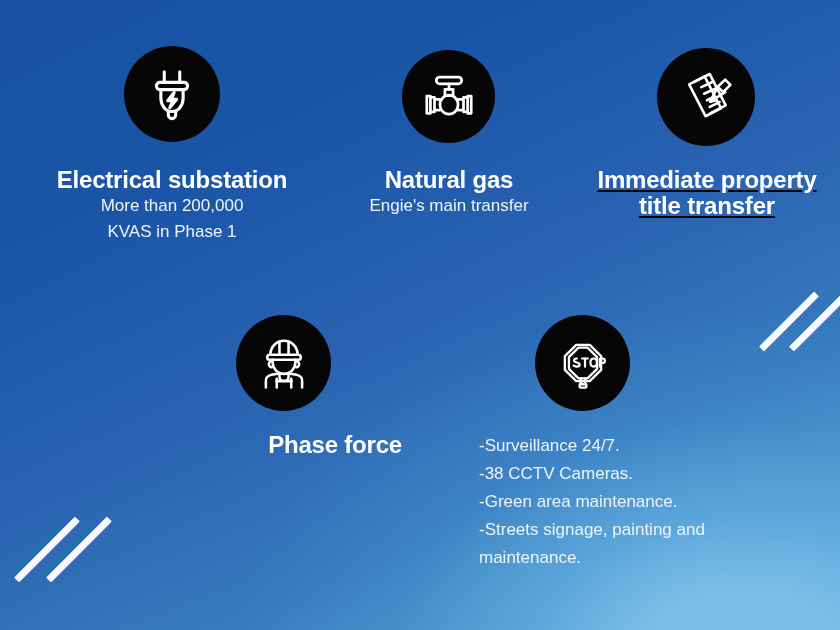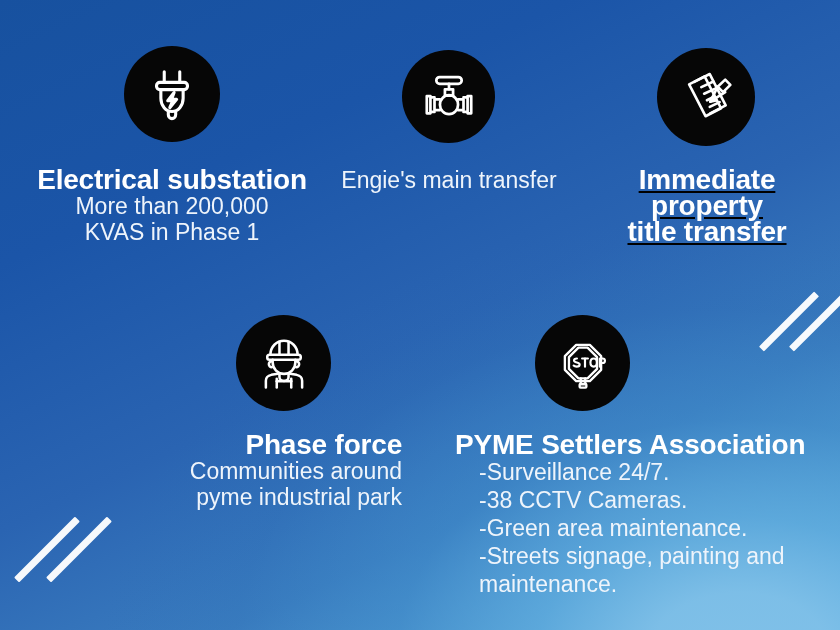--- a/index.html
+++ b/index.html
@@ -56,30 +56,30 @@
   .icon-circle svg {
     display: block;
   }
 
   .f-text {
     position: absolute;
   }
   .f-title {
     color: #ffffff;
     font-weight: bold;
-    font-size: 28px;
+    font-size: 24px;
     line-height: 26px;
     letter-spacing: -0.2px;
     margin: 0;
     white-space: pre-line;
   }
   .f-body {
     color: #eef4fb;
     font-weight: normal;
-    font-size: 23px;
+    font-size: 17px;
     line-height: 26px;
     margin: 0;
     white-space: pre-line;
   }
   .center { text-align: center; }
   .right  { text-align: right; }
   .left   { text-align: left; }
 
   
   #feat-substation .icon-circle { left: 124px; top: 46px;  width: 96px; height: 96px; }
@@ -140,20 +140,21 @@
         <ellipse cx="32" cy="40.5" rx="10" ry="10.5"></ellipse>
         <path d="M22 34.5 h-6 v12 h6"></path>
         <path d="M42 34.5 h6 v12 h-6"></path>
         <path d="M16 32.5 h-4.5 v16 H16"></path>
         <path d="M48 32.5 h4.5 v16 H48"></path>
         <path d="M11.5 31 h-4 v19 h4"></path>
         <path d="M52.5 31 h4 v19 h-4"></path>
       </svg>
     </div>
     <div class="f-text center">
+      <p class="f-title">Natural gas</p>
       <p class="f-body">Engie's main transfer</p>
     </div>
   </div>
 
   <div class="feature" id="feat-title">
     <div class="icon-circle">
       <svg width="60" height="60" viewBox="0 0 64 64" fill="none" stroke="#ffffff" stroke-width="2.8" stroke-linecap="round" stroke-linejoin="round">
         <path d="M14 18.5 L30.5 10 L48 44 L31.5 52.5 Z"></path>
         <path d="M19.5 15.8 L36 7.5 L53 41 L36.5 49.5"></path>
         <path d="M27 21.5 L40 15.5"></path>
@@ -185,43 +186,40 @@
         <path d="M27 43.5 v4 c0 2.5 2.2 4.4 5 4.4 s5 -1.9 5 -4.4 v-4"></path>
         <path d="M12 59 v-7.5 c0 -3.5 2.6 -5.7 6 -6.4 l9 -1.6"></path>
         <path d="M52 59 v-7.5 c0 -3.5 -2.6 -5.7 -6 -6.4 l-9 -1.6"></path>
         <path d="M24 59 v-9.5"></path>
         <path d="M40 59 v-9.5"></path>
         <path d="M24 52 h16"></path>
       </svg>
     </div>
     <div class="f-text right">
       <p class="f-title">Phase force</p>
-      <p class="f-body">Communities around
-pyme industrial park</p>
     </div>
   </div>
 
   <div class="feature" id="feat-pyme">
     <div class="icon-circle">
       <svg width="58" height="58" viewBox="0 0 64 64" fill="none" stroke="#ffffff" stroke-width="2.6" stroke-linecap="round" stroke-linejoin="round">
         <path d="M12 24.5 L24.5 12 h15 L52 24.5 v15 L39.5 52 h-15 L12 39.5 Z"></path>
         <path d="M16.5 25.5 L27 15 h10 L47.5 25.5 v13 L37 49 H27 L16.5 38.5 Z"></path>
         <path d="M29.5 49 v6.5 h5 V49"></path>
         <rect x="28.3" y="55" width="7.4" height="4.2" rx="1"></rect>
         <g stroke-width="2.4">
           <path d="M25.3 27 c-1.9 0 -3.2 .9 -3.2 2.3 0 2.9 6.2 1.3 6.2 4.3 0 1.5 -1.4 2.4 -3.3 2.4 -1.5 0 -2.7 -.5 -3.3 -1.2"></path>
           <path d="M31 27 h6.4"></path>
           <path d="M34.2 27 v9"></path>
           <path d="M43.8 27 c-2.2 0 -3.6 1.9 -3.6 4.5 s1.4 4.5 3.6 4.5 3.6 -1.9 3.6 -4.5 -1.4 -4.5 -3.6 -4.5 z"></path>
           <path d="M50.6 36 v-9 h3 c1.6 0 2.6 1 2.6 2.5 s-1 2.5 -2.6 2.5 h-3"></path>
         </g>
       </svg>
     </div>
     <div class="f-text left">
-      <p class="f-title">PYME Settlers Association</p>
       <p class="f-body">-Surveillance 24/7.
 -38 CCTV Cameras.
 -Green area maintenance.
 -Streets signage, painting and
 maintenance.</p>
     </div>
   </div>
 
 </div>
 

